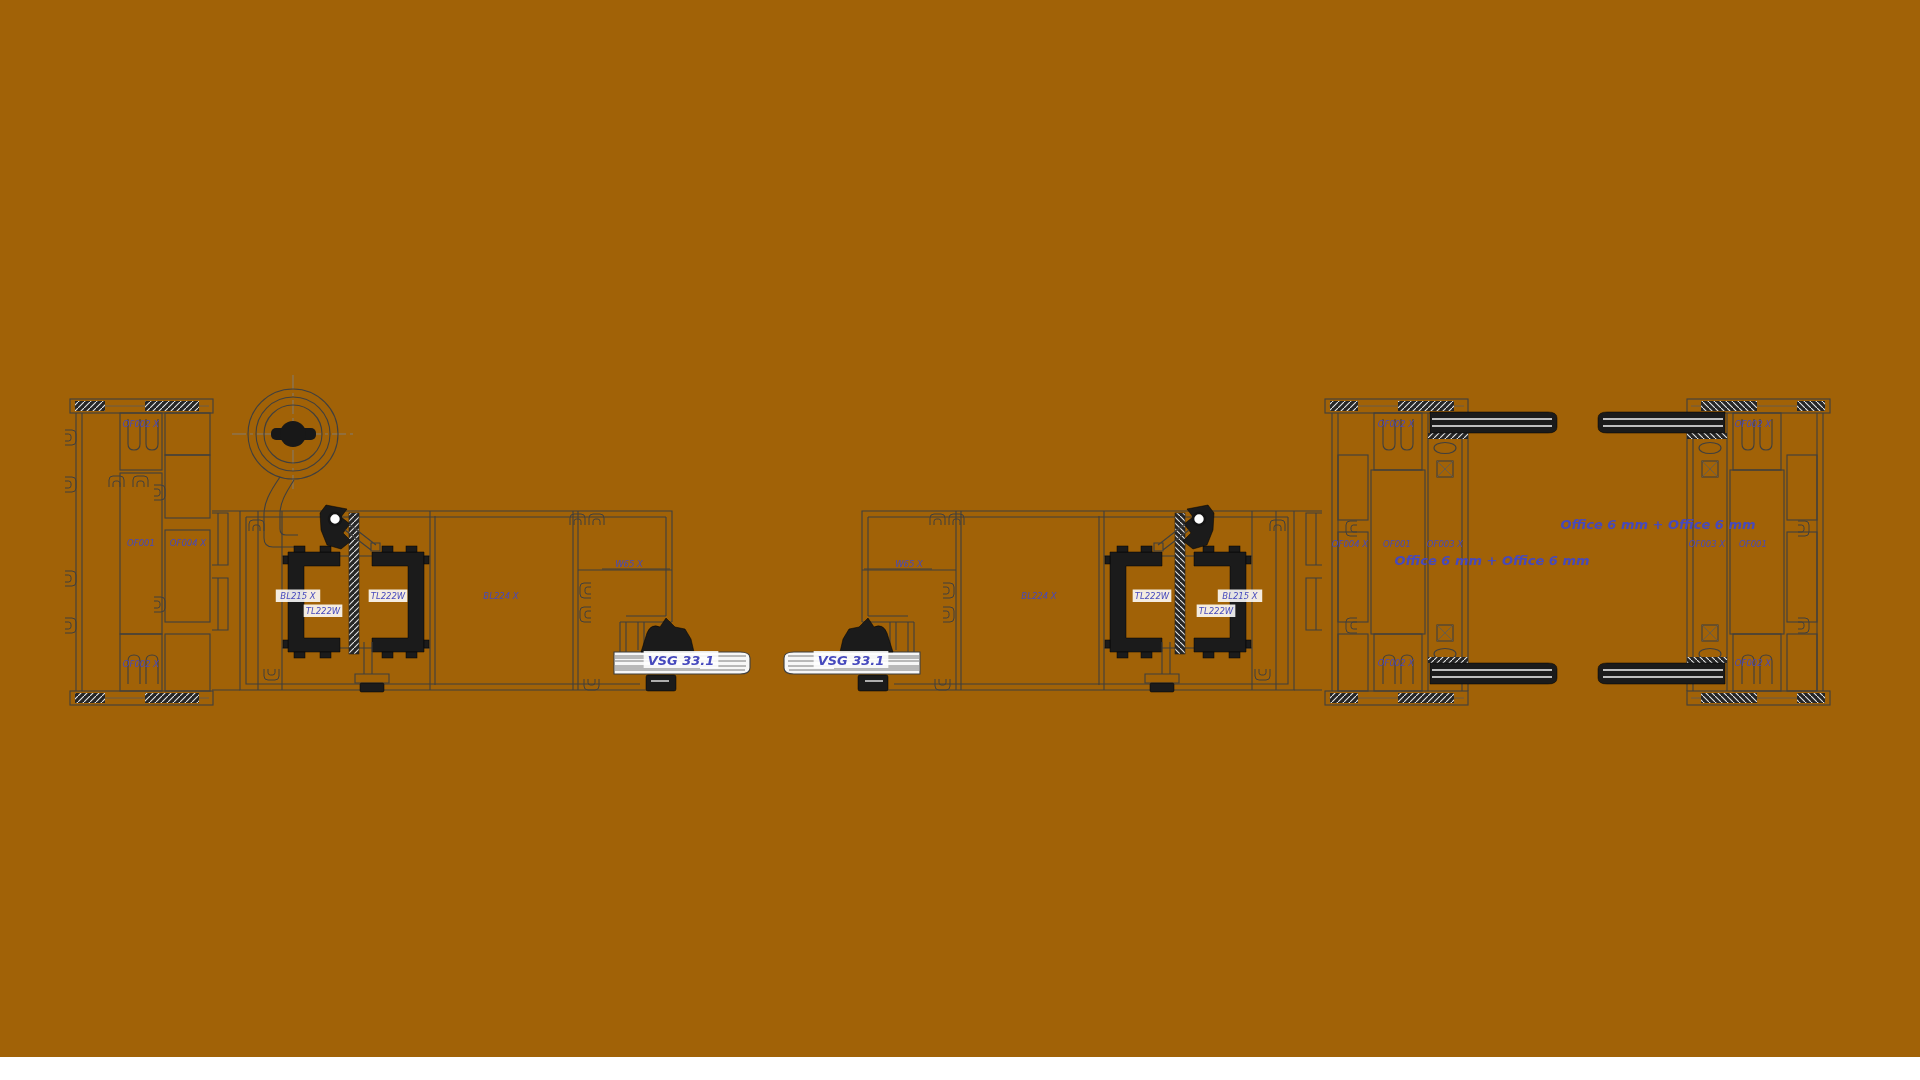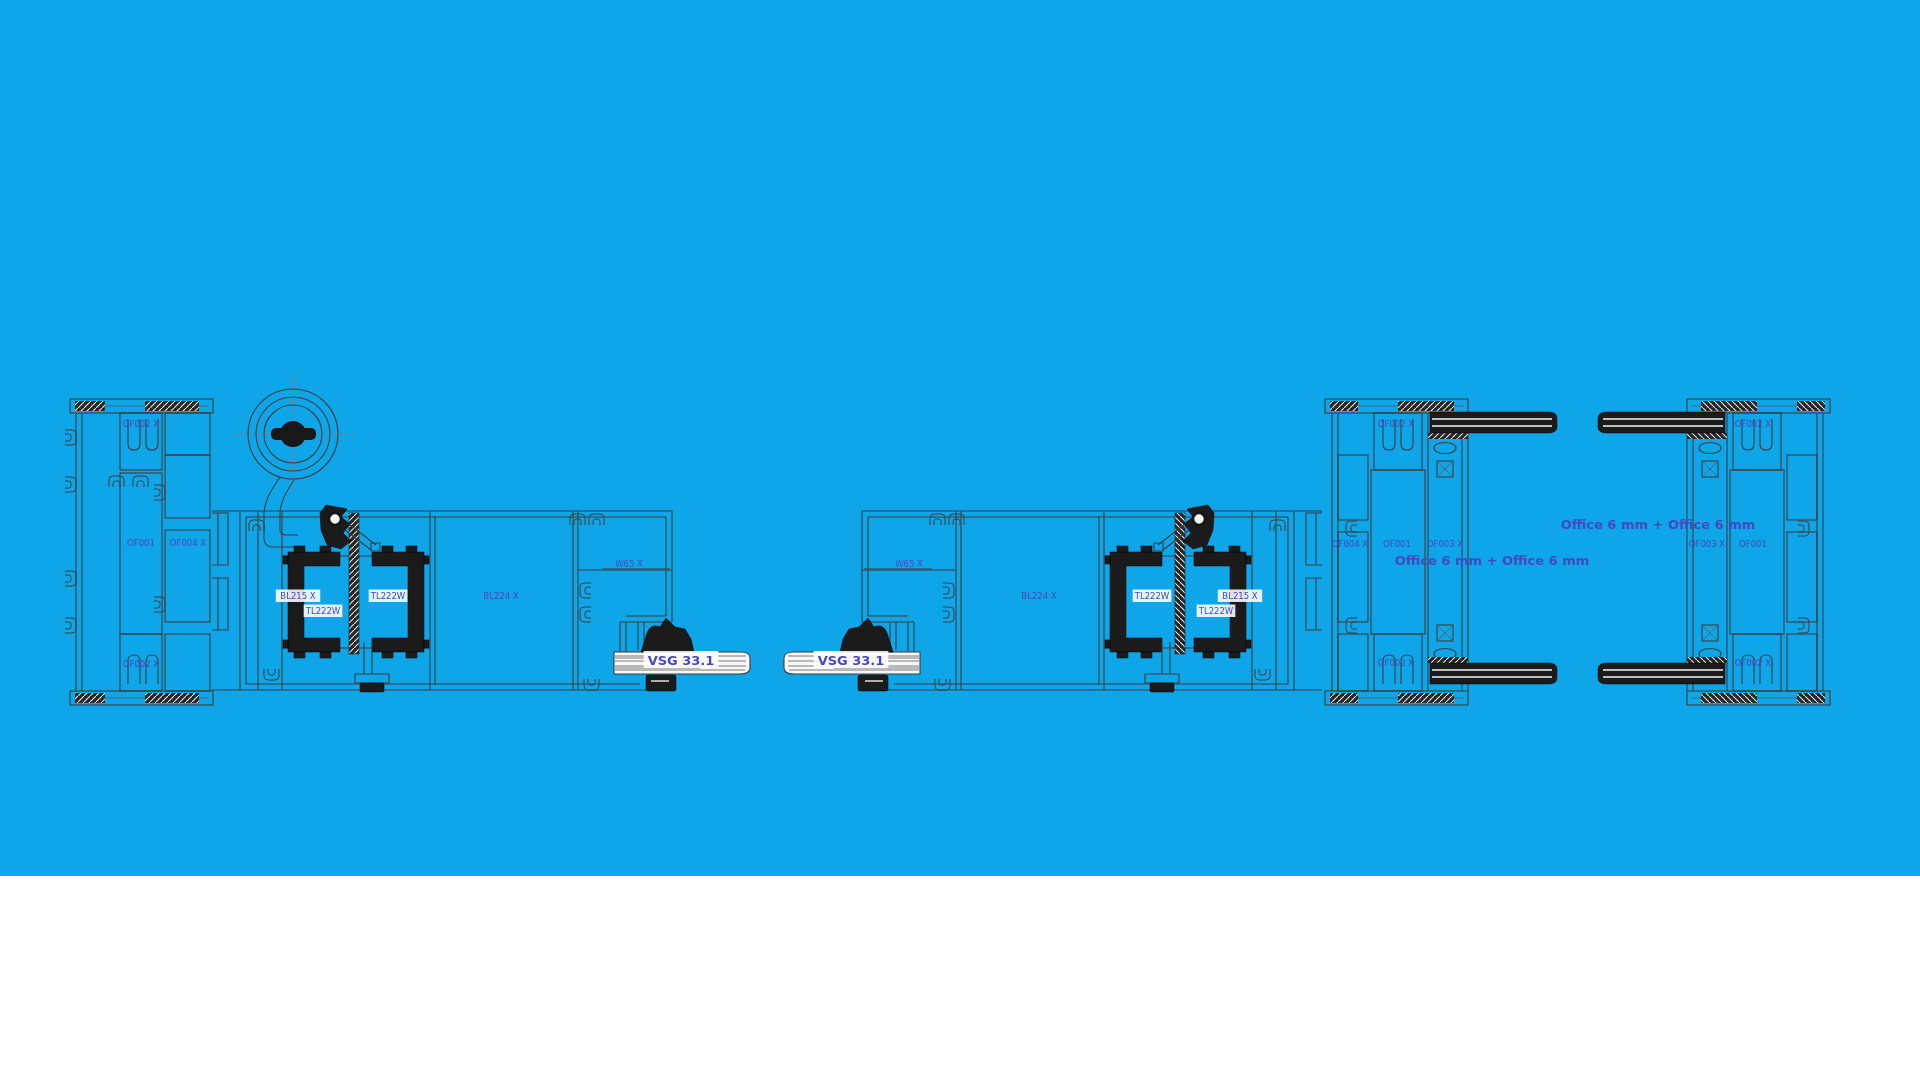--- a/index.html
+++ b/index.html
@@ -1,16 +1,16 @@
 <!DOCTYPE html>
 <html><head>
 <meta charset="utf-8">
 <style>
   html,body{margin:0;padding:0;width:1920px;height:1080px;background:#ffffff;overflow:hidden;}
-  #canvas-wrap{position:relative;width:1920px;height:876px;background:#0ea5e9;}
+  #canvas-wrap{position:relative;width:1920px;height:1057px;background:#a16207;font-style:italic;}
   svg{display:block;}
   svg text{font-family:"DejaVu Sans","Liberation Sans",sans-serif;}
   .ln{fill:none;stroke:#3f3f3f;stroke-width:1.1;}
   .th{fill:none;stroke:#5a5a5a;stroke-width:0.8;}
   .dk{fill:#1b1b1b;stroke:#000000;stroke-width:0.5;}
 </style>
 </head>
 <body>
 
 <div id="canvas-wrap">

